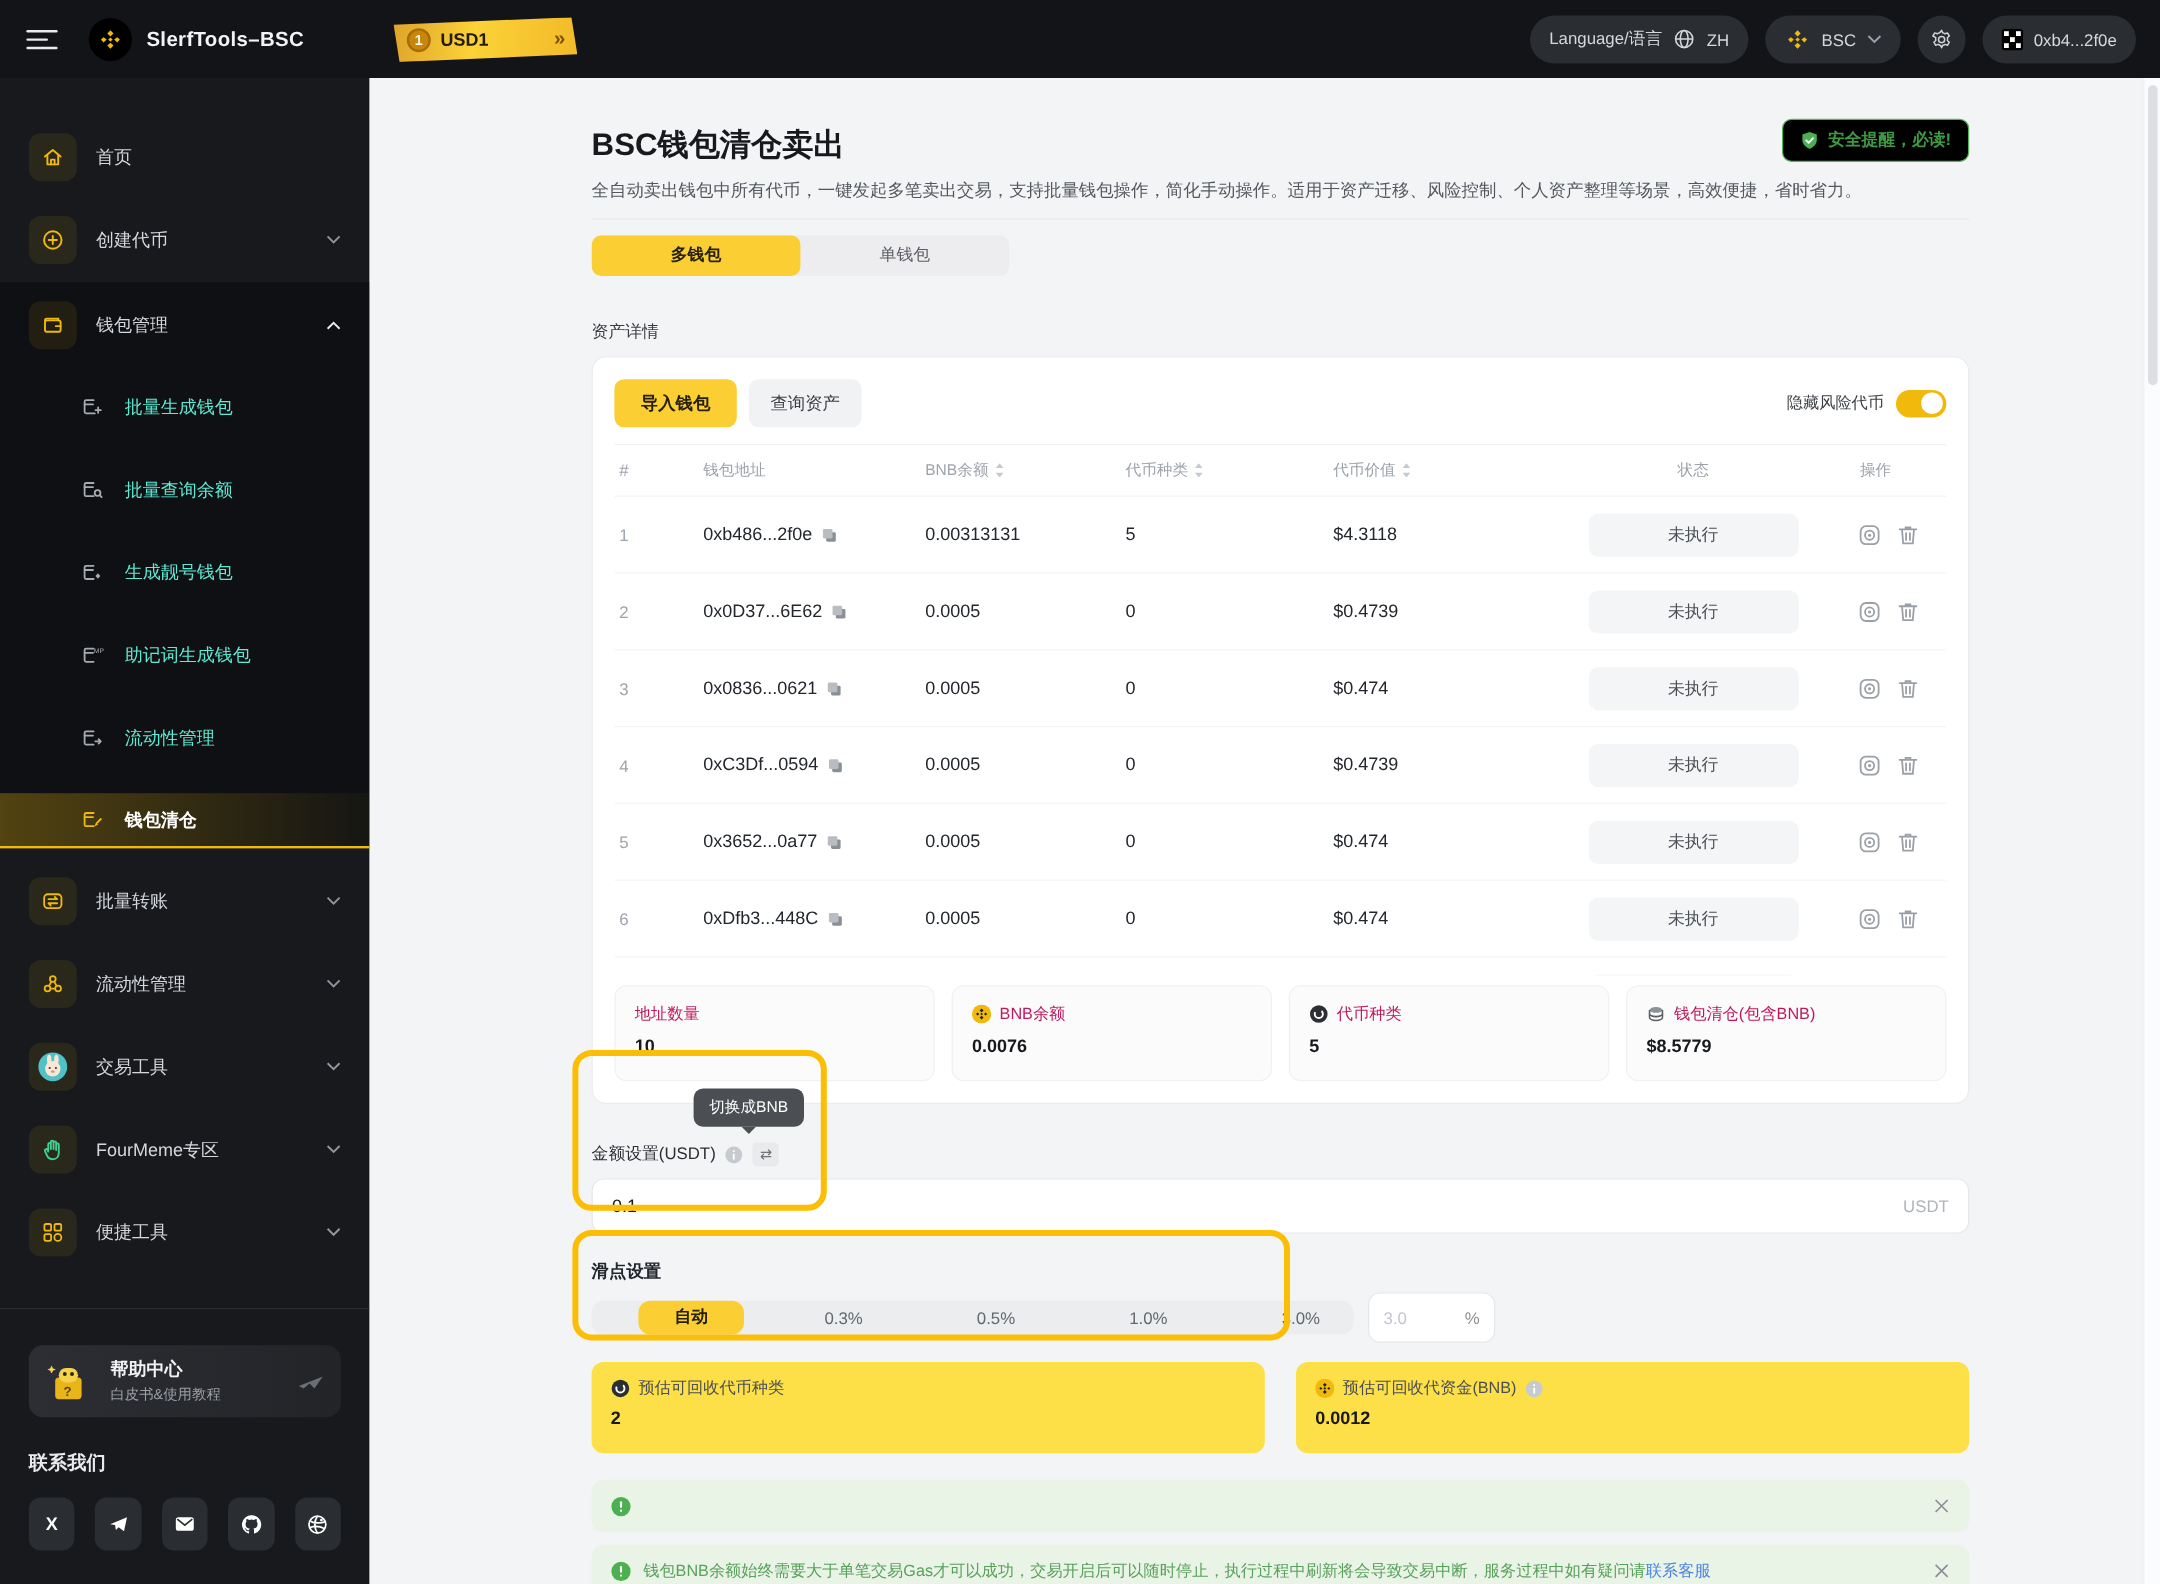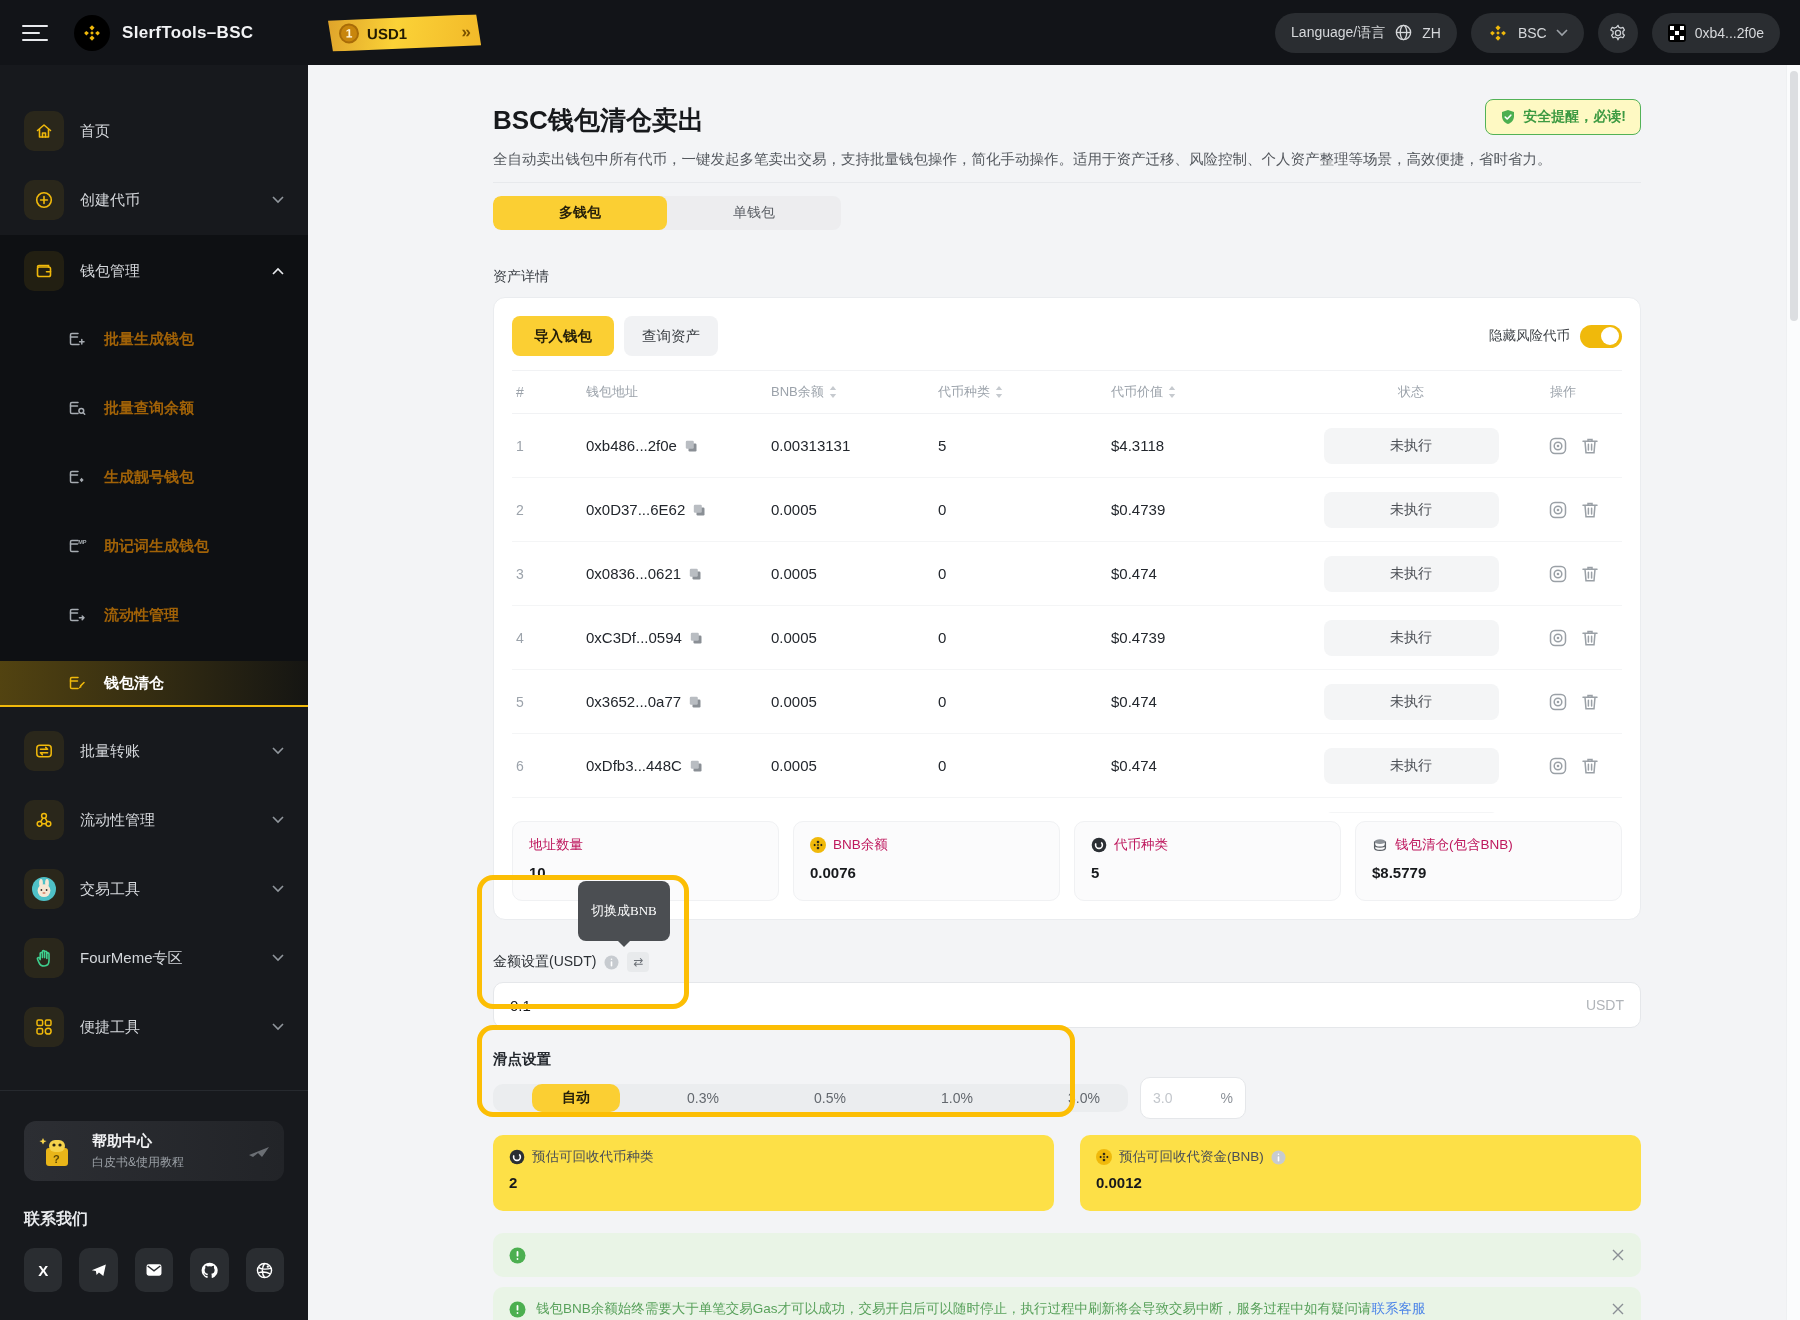--- a/index.html
+++ b/index.html
@@ -27,39 +27,39 @@
   
   .shell { flex:1; display:flex; min-height:0; }
 
   
   .sidebar { width:308px; flex:none; background:#17191d; padding:42px 0 24px; color:#c8ccd1; overflow:hidden; display:flex; flex-direction:column; }
   .nav-item { height:48px; margin-bottom:21px; padding:0 24px; display:flex; align-items:center; gap:16px; font-size:15px; cursor:pointer; }
   .nav-icon { width:40px; height:40px; border-radius:10px; background:rgba(240,185,11,.09); display:flex; align-items:center; justify-content:center; flex:none; }
   .nav-label { color:#d4d7db; }
   .chev { margin-left:auto; color:#8d939a; display:flex; }
   .nav-group { background:#0e1013; padding-top:12px; margin-top:-10px; }
-  .nav-sub { height:46px; margin-bottom:23px; padding:0 24px 0 66px; display:flex; align-items:center; gap:16px; font-size:15px; color:#a16207; cursor:pointer;font-weight:bold; }
+  .nav-sub { height:46px; margin-bottom:23px; padding:0 24px 0 66px; display:flex; align-items:center; gap:16px; font-size:15px; color:#5eead4; cursor:pointer; }
   .nav-sub .sub-icon { width:22px; display:flex; justify-content:center; flex:none; }
   .nav-sub.active { background:linear-gradient(90deg, rgba(240,185,11,.30), rgba(240,185,11,.03)); border-bottom:2px solid #f0b90b; margin-bottom:0; color:#ffffff; font-weight:700; }
   .nav-group { margin-bottom:20px; }
   .side-divider { height:1px; background:#26292e; margin:18px 0 0; }
   .help-card { margin:30px 24px 0; height:60px; border-radius:12px; background:linear-gradient(90deg,#2c2e33,#222428); display:flex; align-items:center; padding:0 14px; gap:12px; cursor:pointer; }
   .help-title { font-size:15px; font-weight:700; color:#f0f1f3; }
   .help-sub { font-size:12px; color:#9ba0a6; margin-top:3px; }
   .help-arrow { margin-left:auto; display:flex; }
   .contact-label { margin:28px 24px 0; font-size:16px; font-weight:700; color:#e8eaed; }
   .socials { margin:18px 24px 0; display:flex; gap:17px; }
   .social { width:44px; height:44px; border-radius:10px; background:#2a2d31; display:flex; align-items:center; justify-content:center; cursor:pointer; color:#fff; font-weight:700; font-size:15px; }
 
   
   .main { flex:1; position:relative; overflow:hidden; background:#f3f4f6; }
   .content { width:1148px; margin-left:185px; padding-top:38px; }
   .page-head { display:flex; align-items:flex-start; }
   .page-title { font-size:26px; font-weight:700; color:#17191c; }
-  .safety-btn { margin-left:auto; margin-top:-4px; height:36px; border:1px solid #53b257; background:#fef9c3; color:#3d9a42; border-radius:8px; display:flex; align-items:center; gap:7px; padding:0 14px; font-size:14px; font-weight:600; cursor:pointer; }
+  .safety-btn { margin-left:auto; margin-top:-4px; height:36px; border:1px solid #53b257; background:#000000; color:#3d9a42; border-radius:8px; display:flex; align-items:center; gap:7px; padding:0 14px; font-size:14px; font-weight:600; cursor:pointer; }
   .page-desc { margin-top:12px; font-size:14.5px; color:#54585e; line-height:18px; }
   .divider { height:1px; background:#e7e9ec; margin-top:14px; }
 
   .tabs { margin-top:13px; display:inline-flex; background:#ededef; border-radius:8px; overflow:hidden; }
   .tab { width:174px; height:34px; display:flex; align-items:center; justify-content:center; font-size:14px; color:#5a5e64; cursor:pointer; }
   .tab.active { background:#fbcf33; color:#26200a; font-weight:700; border-radius:8px; }
 
   .section-label { margin-top:38px; font-size:14px; color:#3a3e44; }
 
   .card { margin-top:11px; background:#fff; border:1px solid #eaecef; border-radius:12px; padding:18px; }
@@ -118,21 +118,21 @@
   .banner { margin-top:22px; min-height:44px; background:#e9f4e6; border-radius:10px; display:flex; align-items:center; padding:0 16px; gap:10px; }
   .banner + .banner { margin-top:10px; }
   .banner-text { font-size:13.5px; color:#58a15b; }
   .banner-link { color:#4a83e8; cursor:pointer; }
   .banner-close { margin-left:auto; cursor:pointer; display:flex; flex:none; }
 
   
   .annot { position:absolute; border:5px solid #fcbe04; border-radius:16px; pointer-events:none; z-index:40; }
   .annot-amount { left:169px; top:810px; width:212px; height:134px; }
   .annot-slippage { left:169px; top:960px; width:598px; height:92px; }
-  .tooltip { position:absolute; left:270px; top:816px; z-index:41; background:#4b4e52; color:#fff; font-size:13px; padding:21px 13px; border-radius:8px;font-family:Liberation Serif, serif; }
+  .tooltip { position:absolute; left:270px; top:842px; z-index:41; background:#4b4e52; color:#fff; font-size:13px; padding:7px 13px; border-radius:8px; }
   .tooltip::after { content:""; position:absolute; left:50%; bottom:-6px; margin-left:-6px; border-left:6px solid transparent; border-right:6px solid transparent; border-top:6px solid #4b4e52; }
 
   .scrollbar { position:absolute; right:0; top:0; width:14px; height:100%; background:#fbfcfd; border-left:1px solid #eef0f2; }
   .scroll-thumb { position:absolute; top:6px; left:3px; width:8px; height:250px; border-radius:4px; background:#dcdee1; cursor:pointer; }
 </style>
 </head>
 <body>
 
 <div class="app">
 

